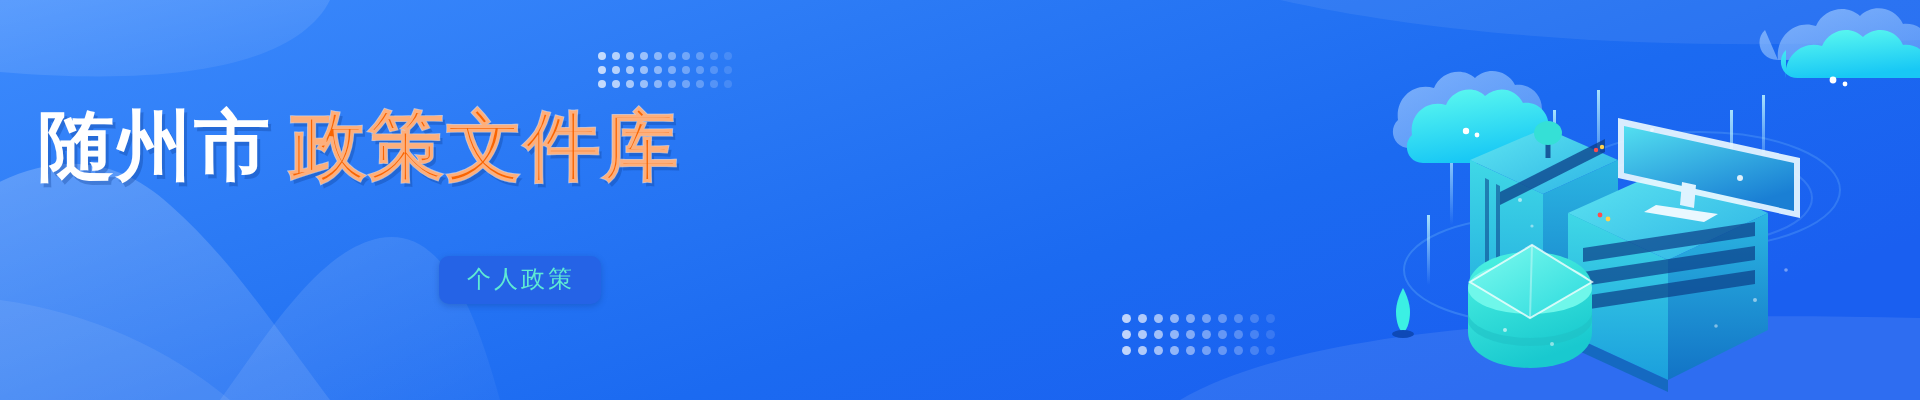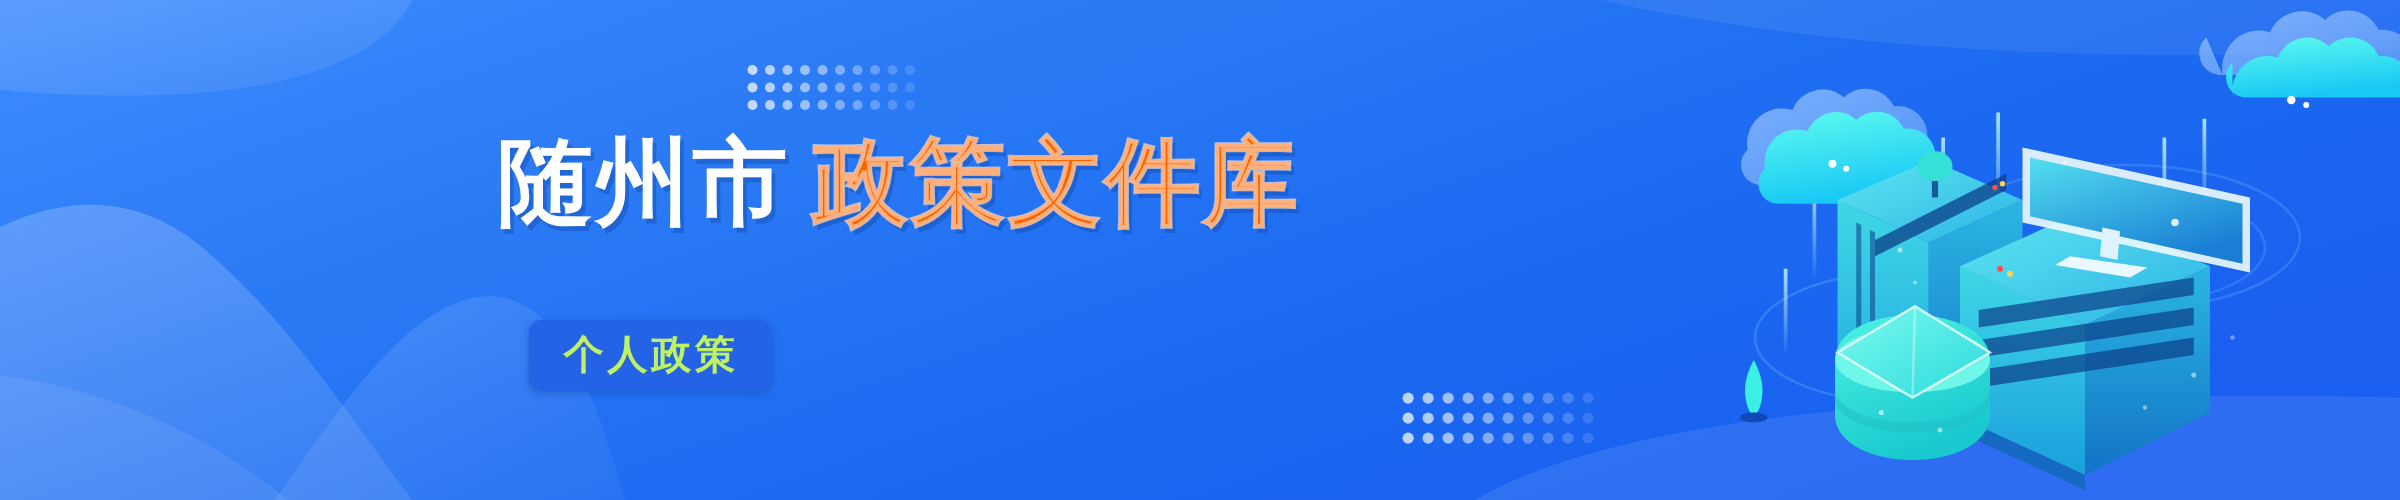--- a/index.html
+++ b/index.html
@@ -24,26 +24,27 @@
   #dots-top .dot{width:8px;height:8px;}
 
   #dots-bottom{left:1122px;top:314px;grid-template-columns:repeat(10,16px);grid-template-rows:repeat(3,16px);}
   #dots-bottom .dot{width:9px;height:9px;}
 
   
   .content{position:absolute;left:0;top:0;width:1040px;height:400px;}
 
   .title{
     position:absolute;left:0;top:108px;width:1040px;
-    text-align:right;
+    text-align:left;
     font-family:"DejaVu Sans","Liberation Sans",sans-serif;
     font-size:76px;font-weight:bold;
     letter-spacing:2px;
     white-space:nowrap;
     line-height:1;
+    padding-left:38px;
   }
   .title .t-white{
     color:#ffffff;
     text-shadow:3px 4px 0 rgba(9,56,140,.30);
   }
   .title .t-orange{
     color:#fa6400;
     margin-left:18px;
     text-shadow:3px 4px 0 rgba(9,56,140,.30), 0 0 1px #ffd9bf;
     -webkit-text-stroke:1.5px rgba(255,236,225,.55);
@@ -56,23 +57,23 @@
     font-size:20px;
     color:#ffffff;
     letter-spacing:1px;
     white-space:nowrap;
   }
 
   .cta-wrap{position:absolute;left:0;top:256px;width:1040px;text-align:center;}
   .cta{
     display:inline-block;
     background:#2563e6;
-    color:#bef264;
+    color:#5eead4;
     font-family:"DejaVu Sans","Liberation Sans",sans-serif;
-    font-size:32px;font-weight:bold;
+    font-size:24px;font-weight:normal;
     letter-spacing:3px;
     padding:10px 26px 12px 28px;
     border-radius:10px;
     border:none;
     cursor:pointer;
     box-shadow:0 2px 6px rgba(8,44,110,.25);
     line-height:1.1;
   }
 
   

